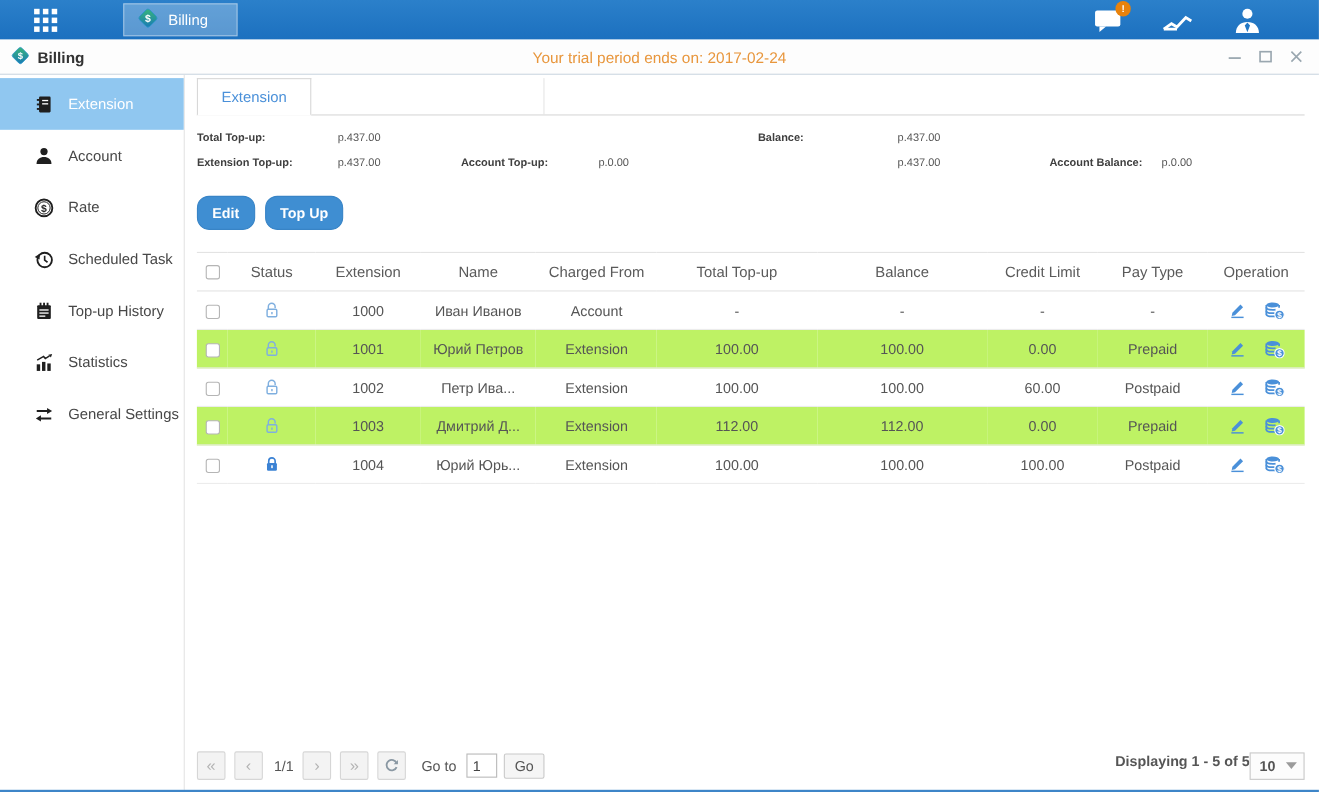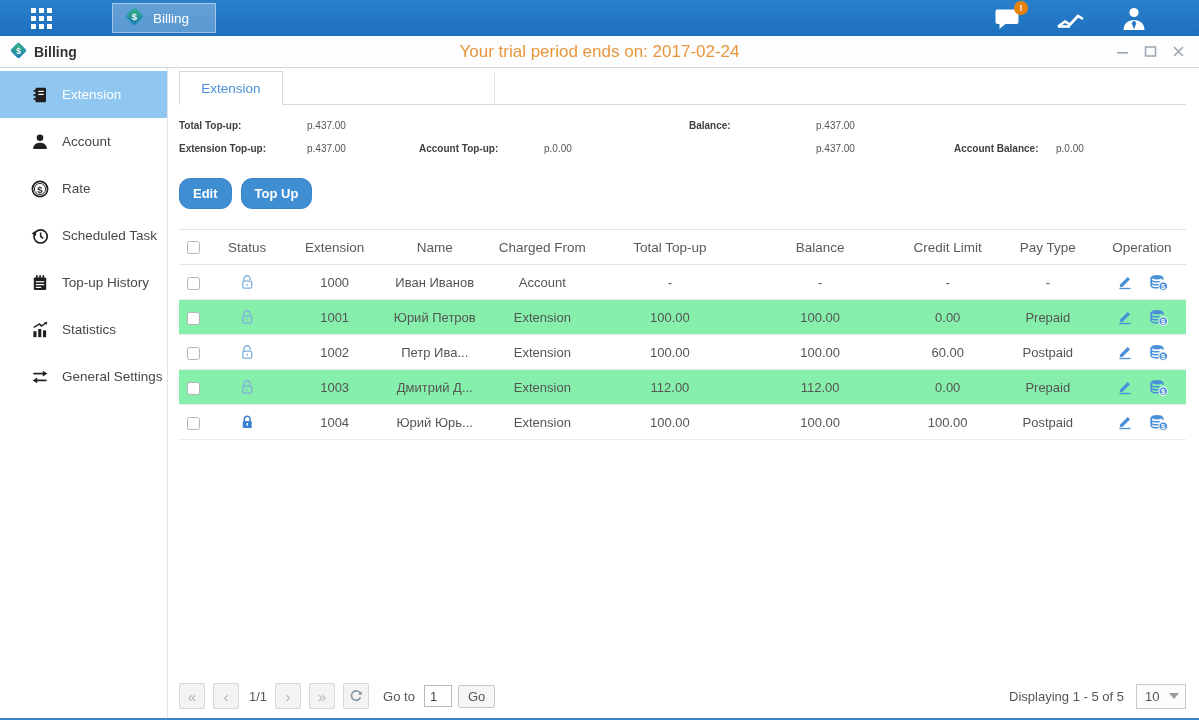--- a/index.html
+++ b/index.html
@@ -13,21 +13,21 @@
   .topbar-tab { margin-left:60px; height:30px; margin-top:3px; align-self:flex-start; display:flex; align-items:center; gap:9px; padding:0 26px 0 12px; background:rgba(255,255,255,.27); border:1px solid rgba(255,255,255,.42); cursor:pointer; }
   .topbar-tab .label { color:#fff; font-size:13.5px; }
   .topbar-right { margin-left:auto; margin-right:52px; display:flex; align-items:center; gap:36px; }
   .tb-icon { position:relative; cursor:pointer; display:flex; }
   .badge { position:absolute; top:-6px; right:-8px; width:14px; height:14px; border-radius:50%; background:#e8820c; color:#fff; font-size:9px; font-weight:bold; display:flex; align-items:center; justify-content:center; }
 
   
   .titlebar { height:32px; background:#fdfdfd; border-bottom:1px solid #ccd7e2; display:flex; align-items:center; position:relative; flex:none; }
   .title-left { margin-left:10px; display:flex; align-items:center; gap:7px; }
   .title-text { font-weight:bold; font-size:14px; color:#333; }
-  .trial-notice { position:absolute; left:0; right:0; text-align:center; color:#e8963c; font-size:17px; pointer-events:none; }
+  .trial-notice { position:absolute; left:0; right:0; text-align:center; color:#e8963c; font-size:14px; pointer-events:none; }
   .win-controls { margin-left:auto; margin-right:14px; display:flex; align-items:center; gap:15px; z-index:2; }
   .win-controls > span { cursor:pointer; display:flex; align-items:center; }
 
   
   .body { flex:1; display:flex; min-height:0; }
   .sidebar { width:168px; flex:none; border-right:1px solid #e4e4e4; padding-top:3px; }
   .side-item { height:47px; display:flex; align-items:center; gap:13px; padding-left:30px; color:#474747; font-size:13.5px; cursor:pointer; }
   .side-item.active { background:#90c7f0; color:#fff; }
   .side-item .ic { width:19px; display:flex; justify-content:center; }
 
@@ -42,32 +42,32 @@
   .c1{grid-column:1} .c2{grid-column:2} .c3{grid-column:3} .c4{grid-column:4}
   .c5{grid-column:5} .c6{grid-column:6} .c7{grid-column:7} .c8{grid-column:8}
   .r1{grid-row:1} .r2{grid-row:2}
 
   .actions { margin-top:24px; display:flex; gap:9px; flex:none; }
   .btn-primary { background:#3f8ed2; border:1px solid #3884c6; color:#fff; font-size:13px; font-weight:bold; padding:7px 13px; border-radius:11px; cursor:pointer; font-family:inherit; }
 
   table.grid { margin-top:20px; width:100%; border-collapse:collapse; table-layout:fixed; color:#555; flex:none; }
   table.grid th { height:35px; font-weight:normal; color:#5a5a5a; border-top:1px solid #e3e3e3; border-bottom:1px solid #e3e3e3; text-align:center; font-size:13.5px; }
   table.grid td { height:35px; border-bottom:1px solid #ececec; text-align:center; font-size:13px; }
-  tr.striped { background:#86efac;margin-top:20px; }
+  tr.striped { background:#bef264;margin-top:20px; }
   .cbx { display:inline-block; width:13px; height:13px; border:1px solid #b5b5b5; border-radius:2.5px; background:#fff; cursor:pointer; vertical-align:middle; }
   .op-cell span { display:inline-flex; margin:0 8px; cursor:pointer; vertical-align:middle; }
   .status-cell span { display:inline-flex; vertical-align:middle; }
 
   .pager { margin-top:auto; padding:5px 0 9px; display:flex; align-items:center; flex:none; }
   .pg-btn { width:26px; height:26px; border:1px solid #d6d6d6; background:#f3f3f3; border-radius:2px; color:#b3b3b3; display:flex; align-items:center; justify-content:center; font-size:15px; margin-right:8px; cursor:pointer; }
   .pg-indicator { color:#555; margin:0 8px 0 2px; }
   .goto-lbl { color:#555; margin:0 9px 0 6px; }
   .goto-input { width:28px; height:22px; border:1px solid #b9b9b9; font-size:13px; padding-left:5px; font-family:inherit; color:#444; }
   .go-btn { margin-left:6px; padding:3px 9px; border:1px solid #c9c9c9; background:#f5f5f5; color:#555; border-radius:2px; font-size:13px; cursor:pointer; font-family:inherit; }
-  .pager-right { margin-left:auto; display:flex; align-items:center; gap:12px; }
+  .pager-right { margin-left:auto; display:flex; gap:0;font-weight:bold; }
   .display-info { color:#555; }
   .page-size { width:50px; height:25px; border:1px solid #c9c9c9; background:#fcfcfc; display:flex; align-items:center; padding-left:8px; color:#555; cursor:pointer; }
   .page-size .arrow { margin-left:auto; margin-right:6px; width:0; height:0; border-left:5px solid transparent; border-right:5px solid transparent; border-top:6px solid #9b9b9b; }
 
   .bottom-strip { height:2px; background:#3e85c8; flex:none; }
 </style>
 </head>
 <body>
 
 <div class="window">

